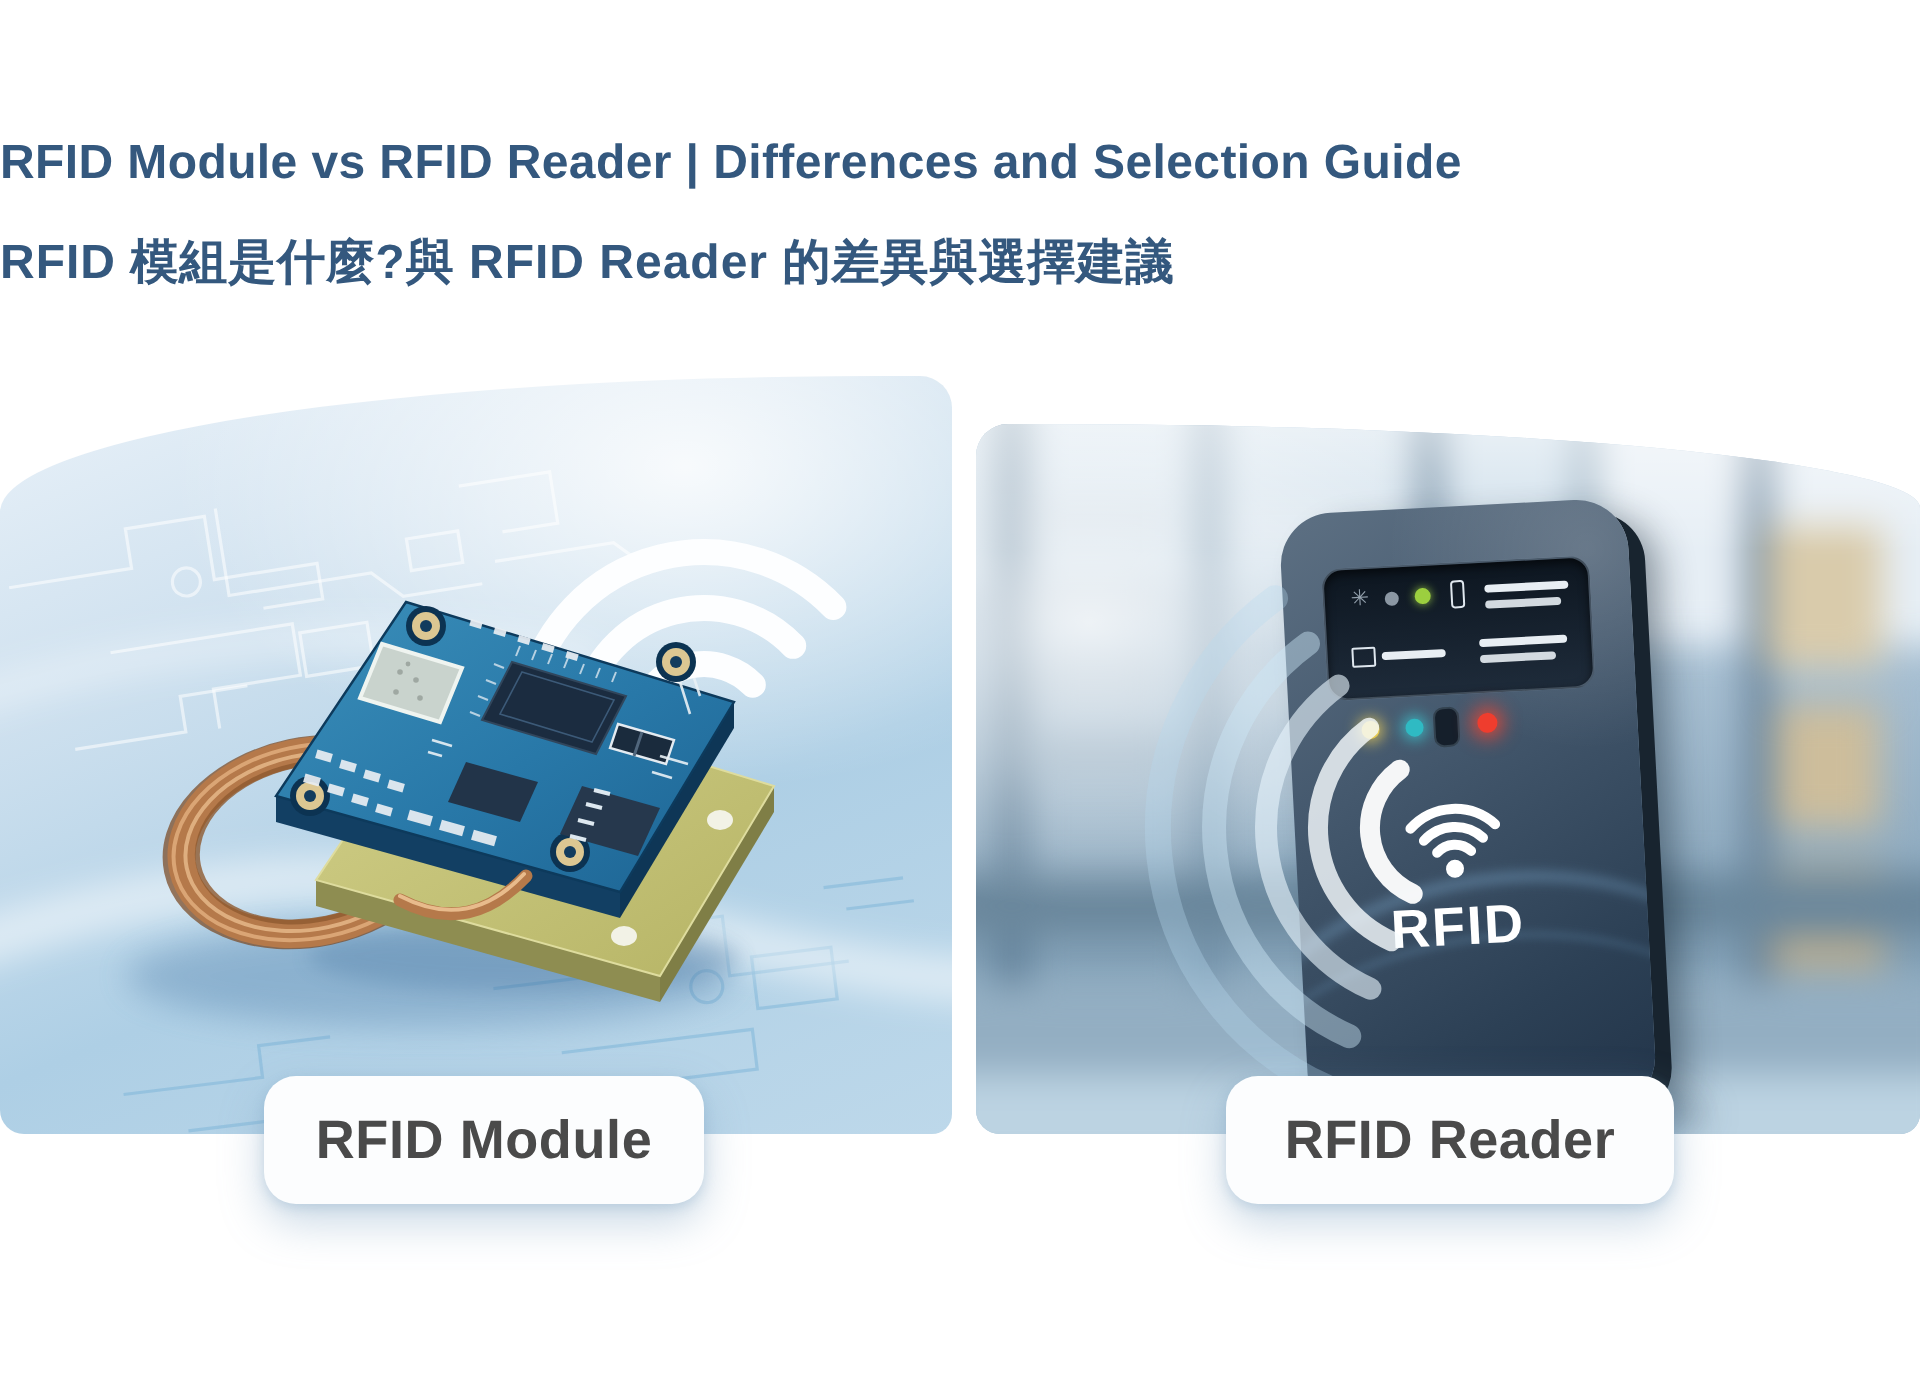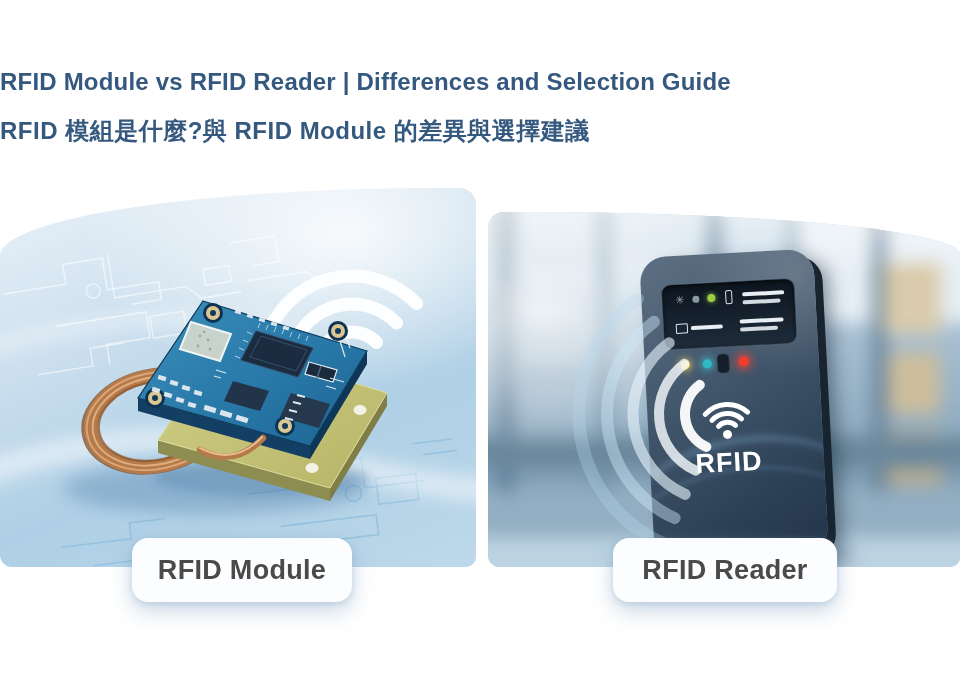--- a/index.html
+++ b/index.html
@@ -99,21 +99,21 @@
   }
   .cap-left{left:132px;width:220px;}
   .cap-right{left:613px;width:224px;}
 </style>
 </head>
 <body>
 
 <div class="stage">
 
   <div class="hdr-title">RFID Module vs RFID Reader | Differences and Selection Guide</div>
-  <div class="hdr-sub">RFID 模組是什麼?與 RFID Module 的差異與選擇建議</div>
+  <div class="hdr-sub">RFID 模組是什麼?與 RFID Reader 的差異與選擇建議</div>
 
   <div class="panel panel-left">
     <svg class="art" width="476" height="379" viewBox="0 0 476 379">
       <defs>
         <filter id="b8" x="-50%" y="-50%" width="200%" height="200%">
             <feGaussianBlur stdDeviation="8"></feGaussianBlur>
           </filter>
         <filter id="b5" x="-50%" y="-50%" width="200%" height="200%">
             <feGaussianBlur stdDeviation="5"></feGaussianBlur>
           </filter>

